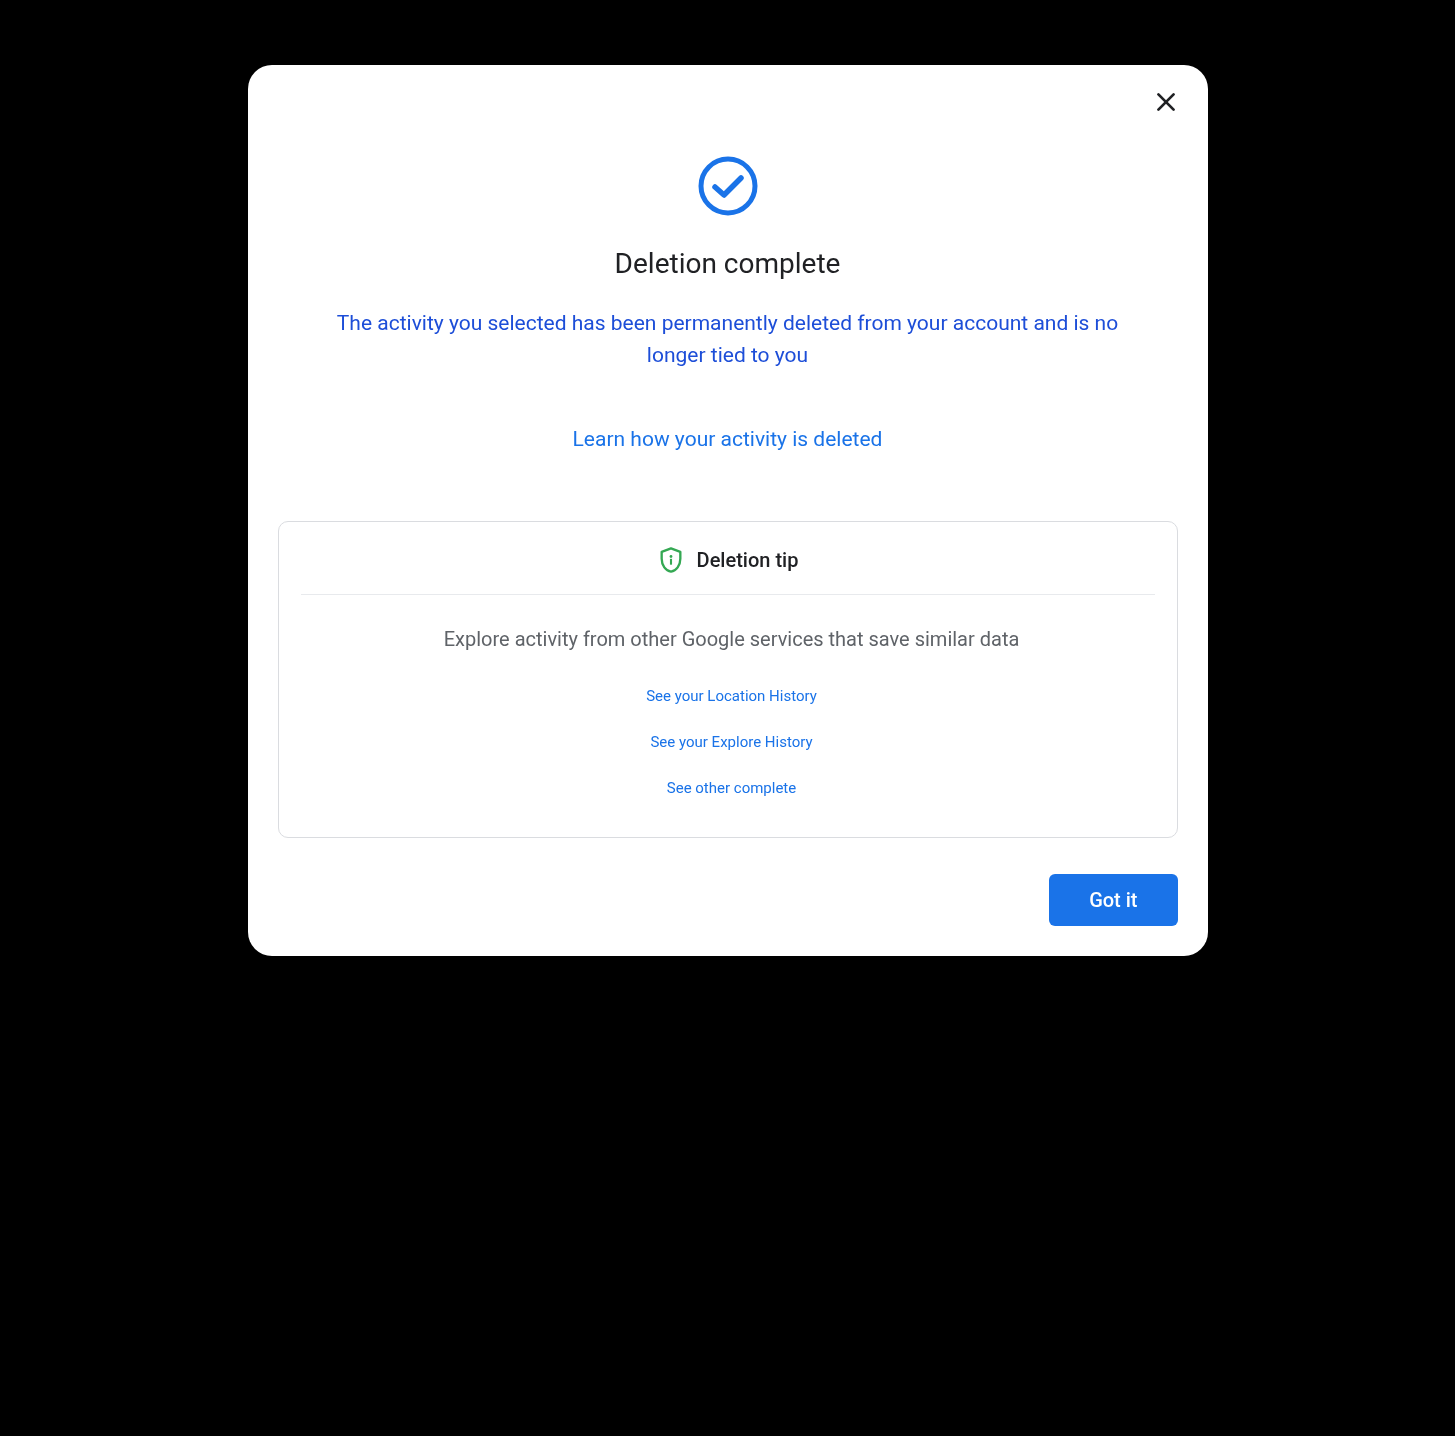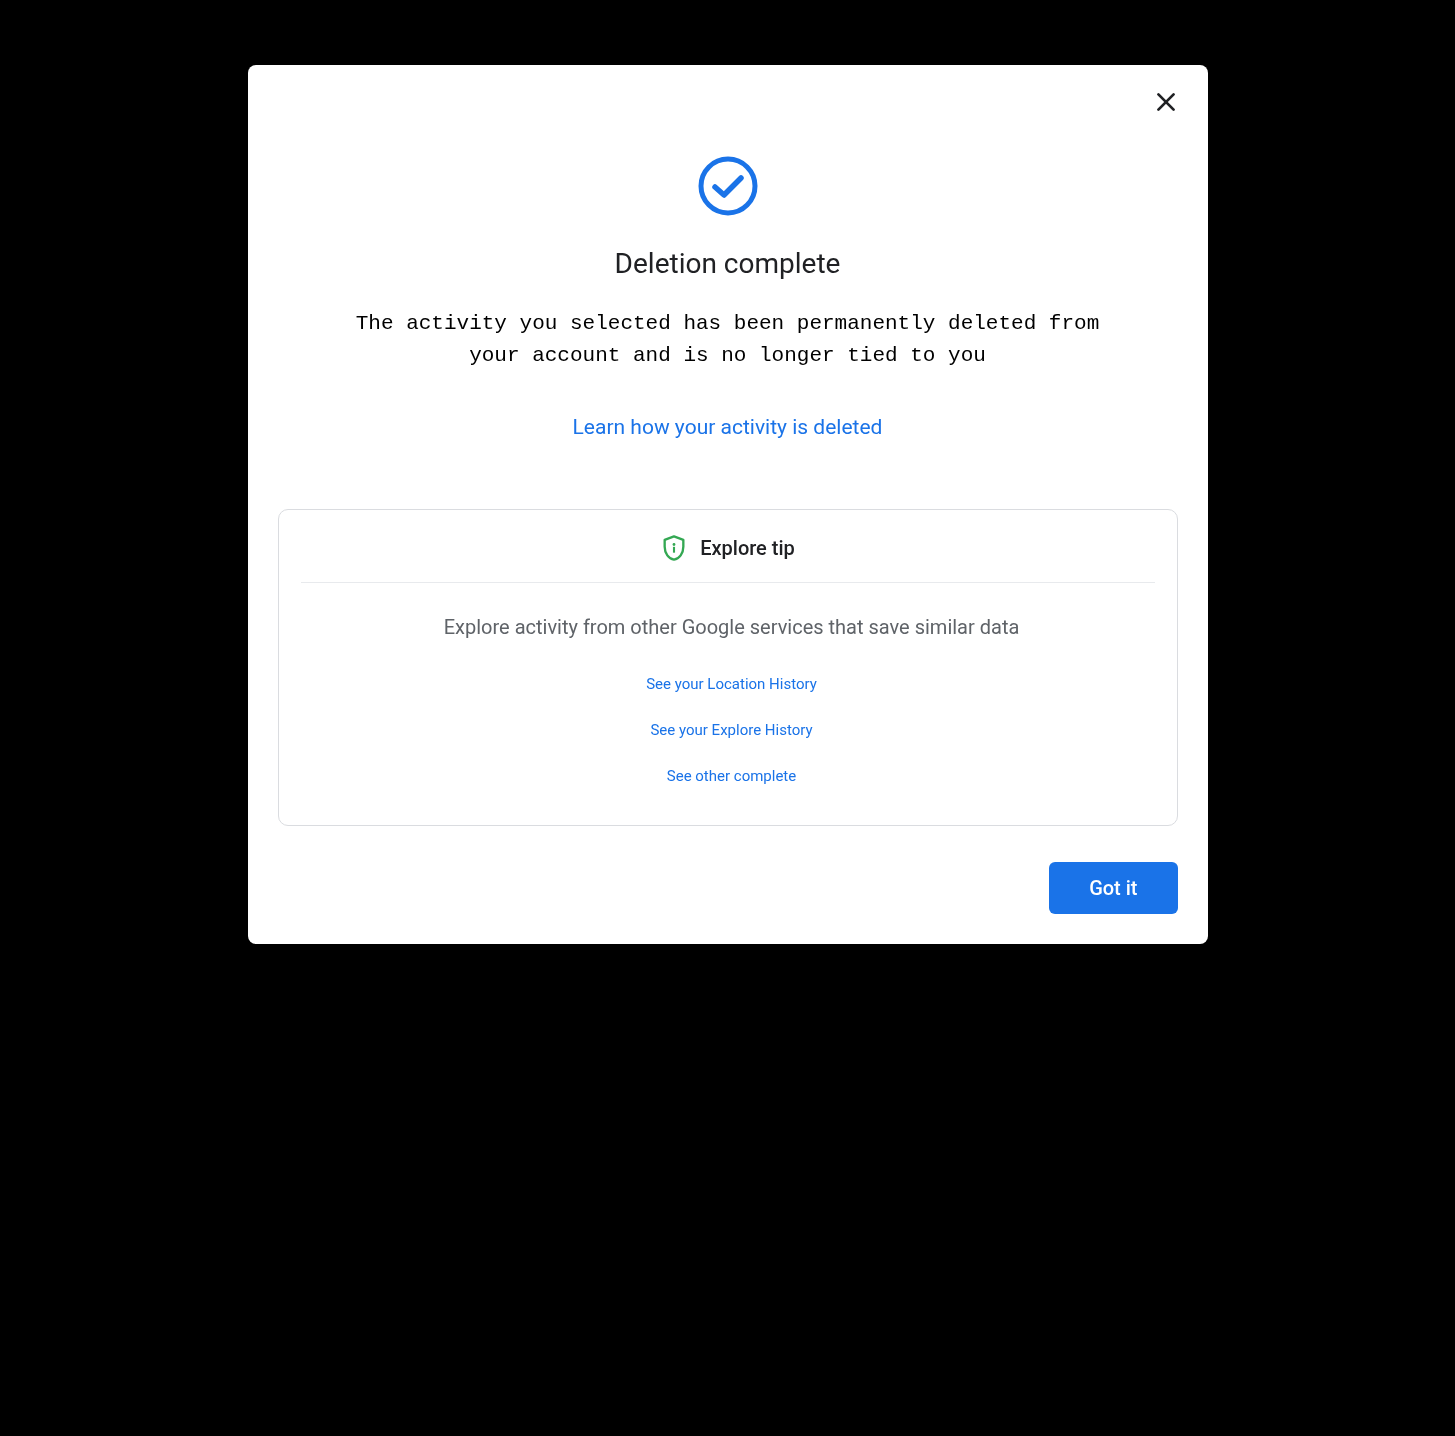--- a/index.html
+++ b/index.html
@@ -13,21 +13,21 @@
       width: 1455px;
       height: 1436px;
       display: flex;
       align-items: flex-start;
       justify-content: center;
       padding-top: 65px;
     }
     .dialog {
       background: #fff;
       width: 960px;
-      border-radius: 8px;
+      border-radius: 24px;
       position: relative;
       padding: 20px 30px 30px 30px;
       box-shadow: 0 4px 20px rgba(0,0,0,0.3);
     }
     .close-btn {
       position: absolute;
       top: 18px;
       right: 22px;
       width: 40px;
       height: 40px;
@@ -59,25 +59,24 @@
       height: 62px;
     }
     .dialog-title {
       font-size: 28px;
       font-weight: 400;
       color: #202124;
       margin-bottom: 28px;
     }
     .dialog-description {
       font-size: 21px;
-      color: #000000;
+      color: #1d4ed8;
       line-height: 1.5;
       padding: 0 50px;
-      margin-bottom: 44px;
-      font-family: Liberation Mono, monospace;
+      margin-bottom: 56px;
     }
     .learn-link {
       font-size: 21px;
       color: #1a73e8;
       text-decoration: none;
       cursor: pointer;
       display: inline-block;
     }
     .tip-card {
       border: 1px solid #dadce0;
@@ -171,21 +170,21 @@
 
   <div class="tip-card">
     <div class="tip-header">
       <span class="shield-icon">
         <svg viewBox="0 0 24 24">
           <path d="M12 2 L4 5 L4 11 C4 16.5 7.4 21.3 12 22 C16.6 21.3 20 16.5 20 11 L20 5 Z" fill="none" stroke="#34a853" stroke-width="2" stroke-linejoin="round"></path>
           <circle cx="12" cy="9" r="1.2" fill="#34a853"></circle>
           <rect x="11.1" y="11" width="1.8" height="5" fill="#34a853"></rect>
         </svg>
       </span>
-      <span class="tip-title">Explore tip</span>
+      <span class="tip-title">Deletion tip</span>
     </div>
     <div class="tip-body">
       <p class="tip-description">Explore activity from other Google services that save similar data</p>
       <div class="tip-links">
         <a class="tip-link">See your Location History</a>
         <a class="tip-link">See your Explore History</a>
         <a class="tip-link">See other complete</a>
       </div>
     </div>
   </div>

